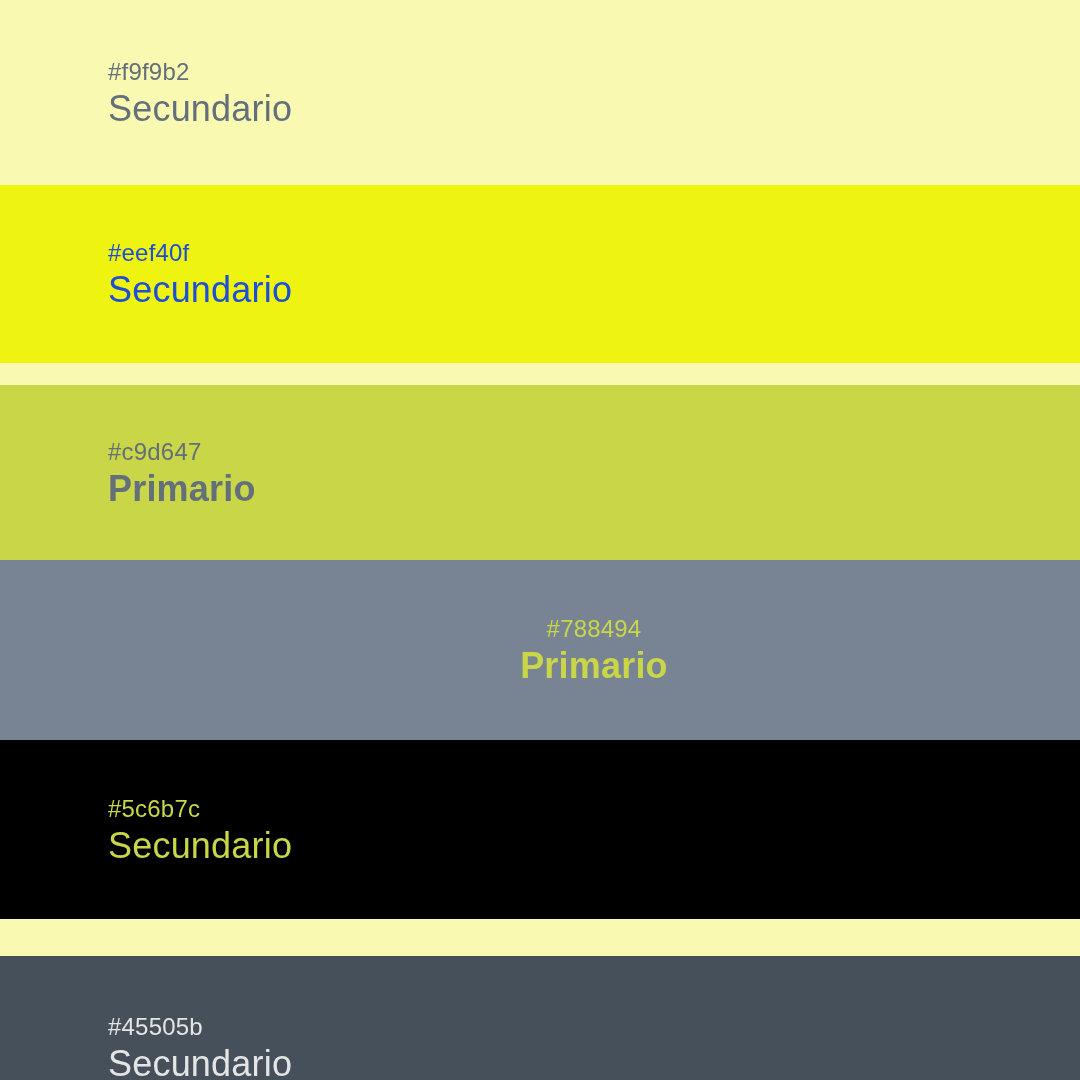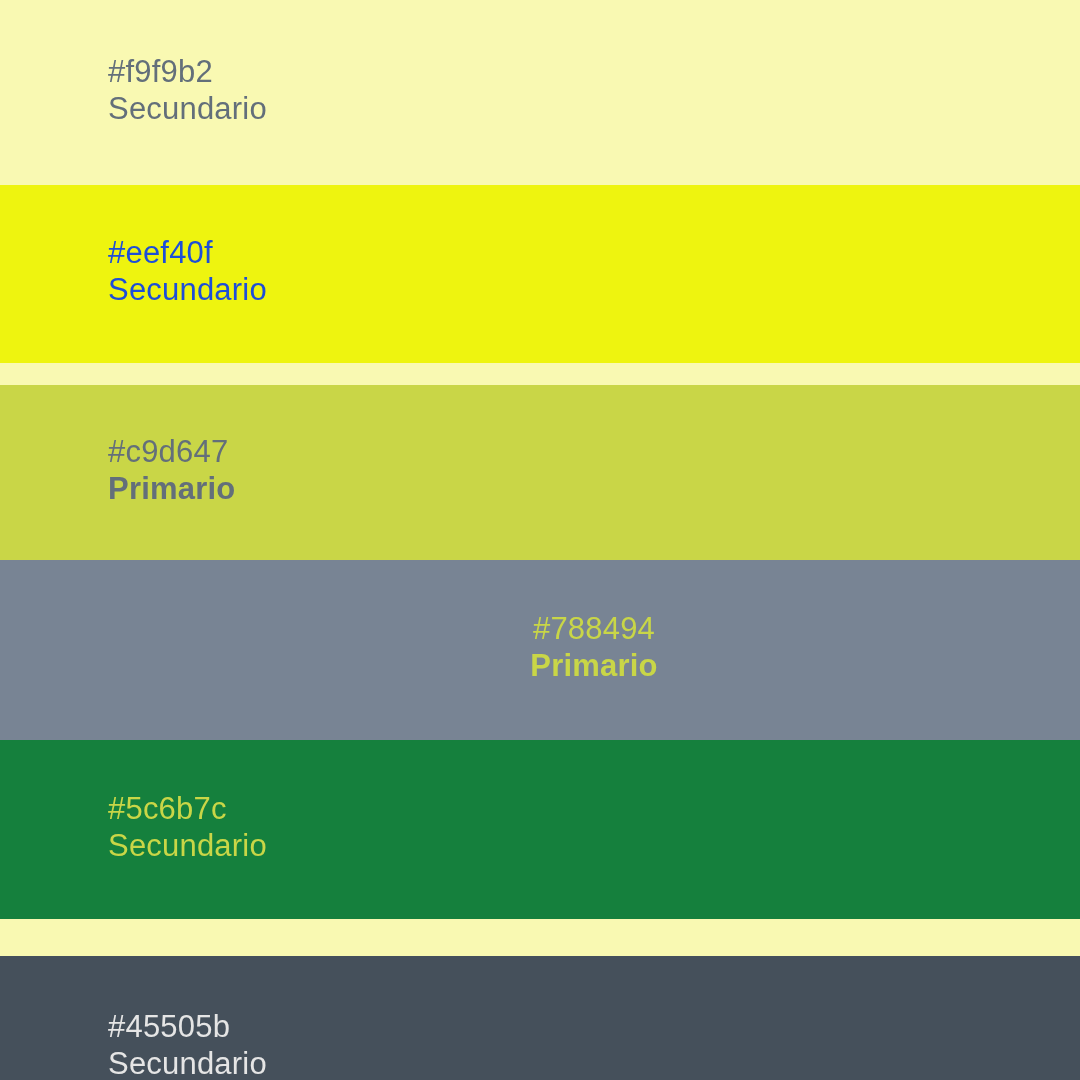--- a/index.html
+++ b/index.html
@@ -26,28 +26,28 @@
     flex-direction: column;
     justify-content: center;
     padding-left: 108px;
     overflow: hidden;
   }
   .swatch-text {
     position: relative;
     margin-top: -6px;
   }
   .hex-label {
-    font-size: 31px;
+    font-size: 24px;
     line-height: 37px;
     font-weight: 400;
     letter-spacing: 0.2px;
     white-space: nowrap;
   }
   .role-label {
-    font-size: 31px;
+    font-size: 36px;
     line-height: 37px;
     letter-spacing: 0.2px;
     white-space: nowrap;
   }
   .role-primary {
     font-weight: 700;
   }
   .role-secondary {
     font-weight: 400;
   }
@@ -73,21 +73,21 @@
         <div class="hex-label">#c9d647</div>
         <div class="role-label role-primary">Primario</div>
       </div>
     </div>
     <div class="swatch" style="background: rgb(120, 132, 148); height: 180px; flex: 0 0 180px; color: rgb(201, 214, 71); text-align: center;">
       <div class="swatch-text">
         <div class="hex-label">#788494</div>
         <div class="role-label role-primary">Primario</div>
       </div>
     </div>
-    <div class="swatch" style="background: #15803d; height: 179px; flex: 0 0 179px; color: rgb(201, 214, 71);">
+    <div class="swatch" style="background: #000000; height: 179px; flex: 0 0 179px; color: rgb(201, 214, 71);">
       <div class="swatch-text">
         <div class="hex-label">#5c6b7c</div>
         <div class="role-label role-secondary">Secundario</div>
       </div>
     </div>
     <div class="swatch" style="background: rgb(69, 80, 91); height: 183px; flex: 0 0 183px; color: #e5e5e5; margin-top: 37px;">
       <div class="swatch-text">
         <div class="hex-label">#45505b</div>
         <div class="role-label role-secondary">Secundario</div>
       </div>

